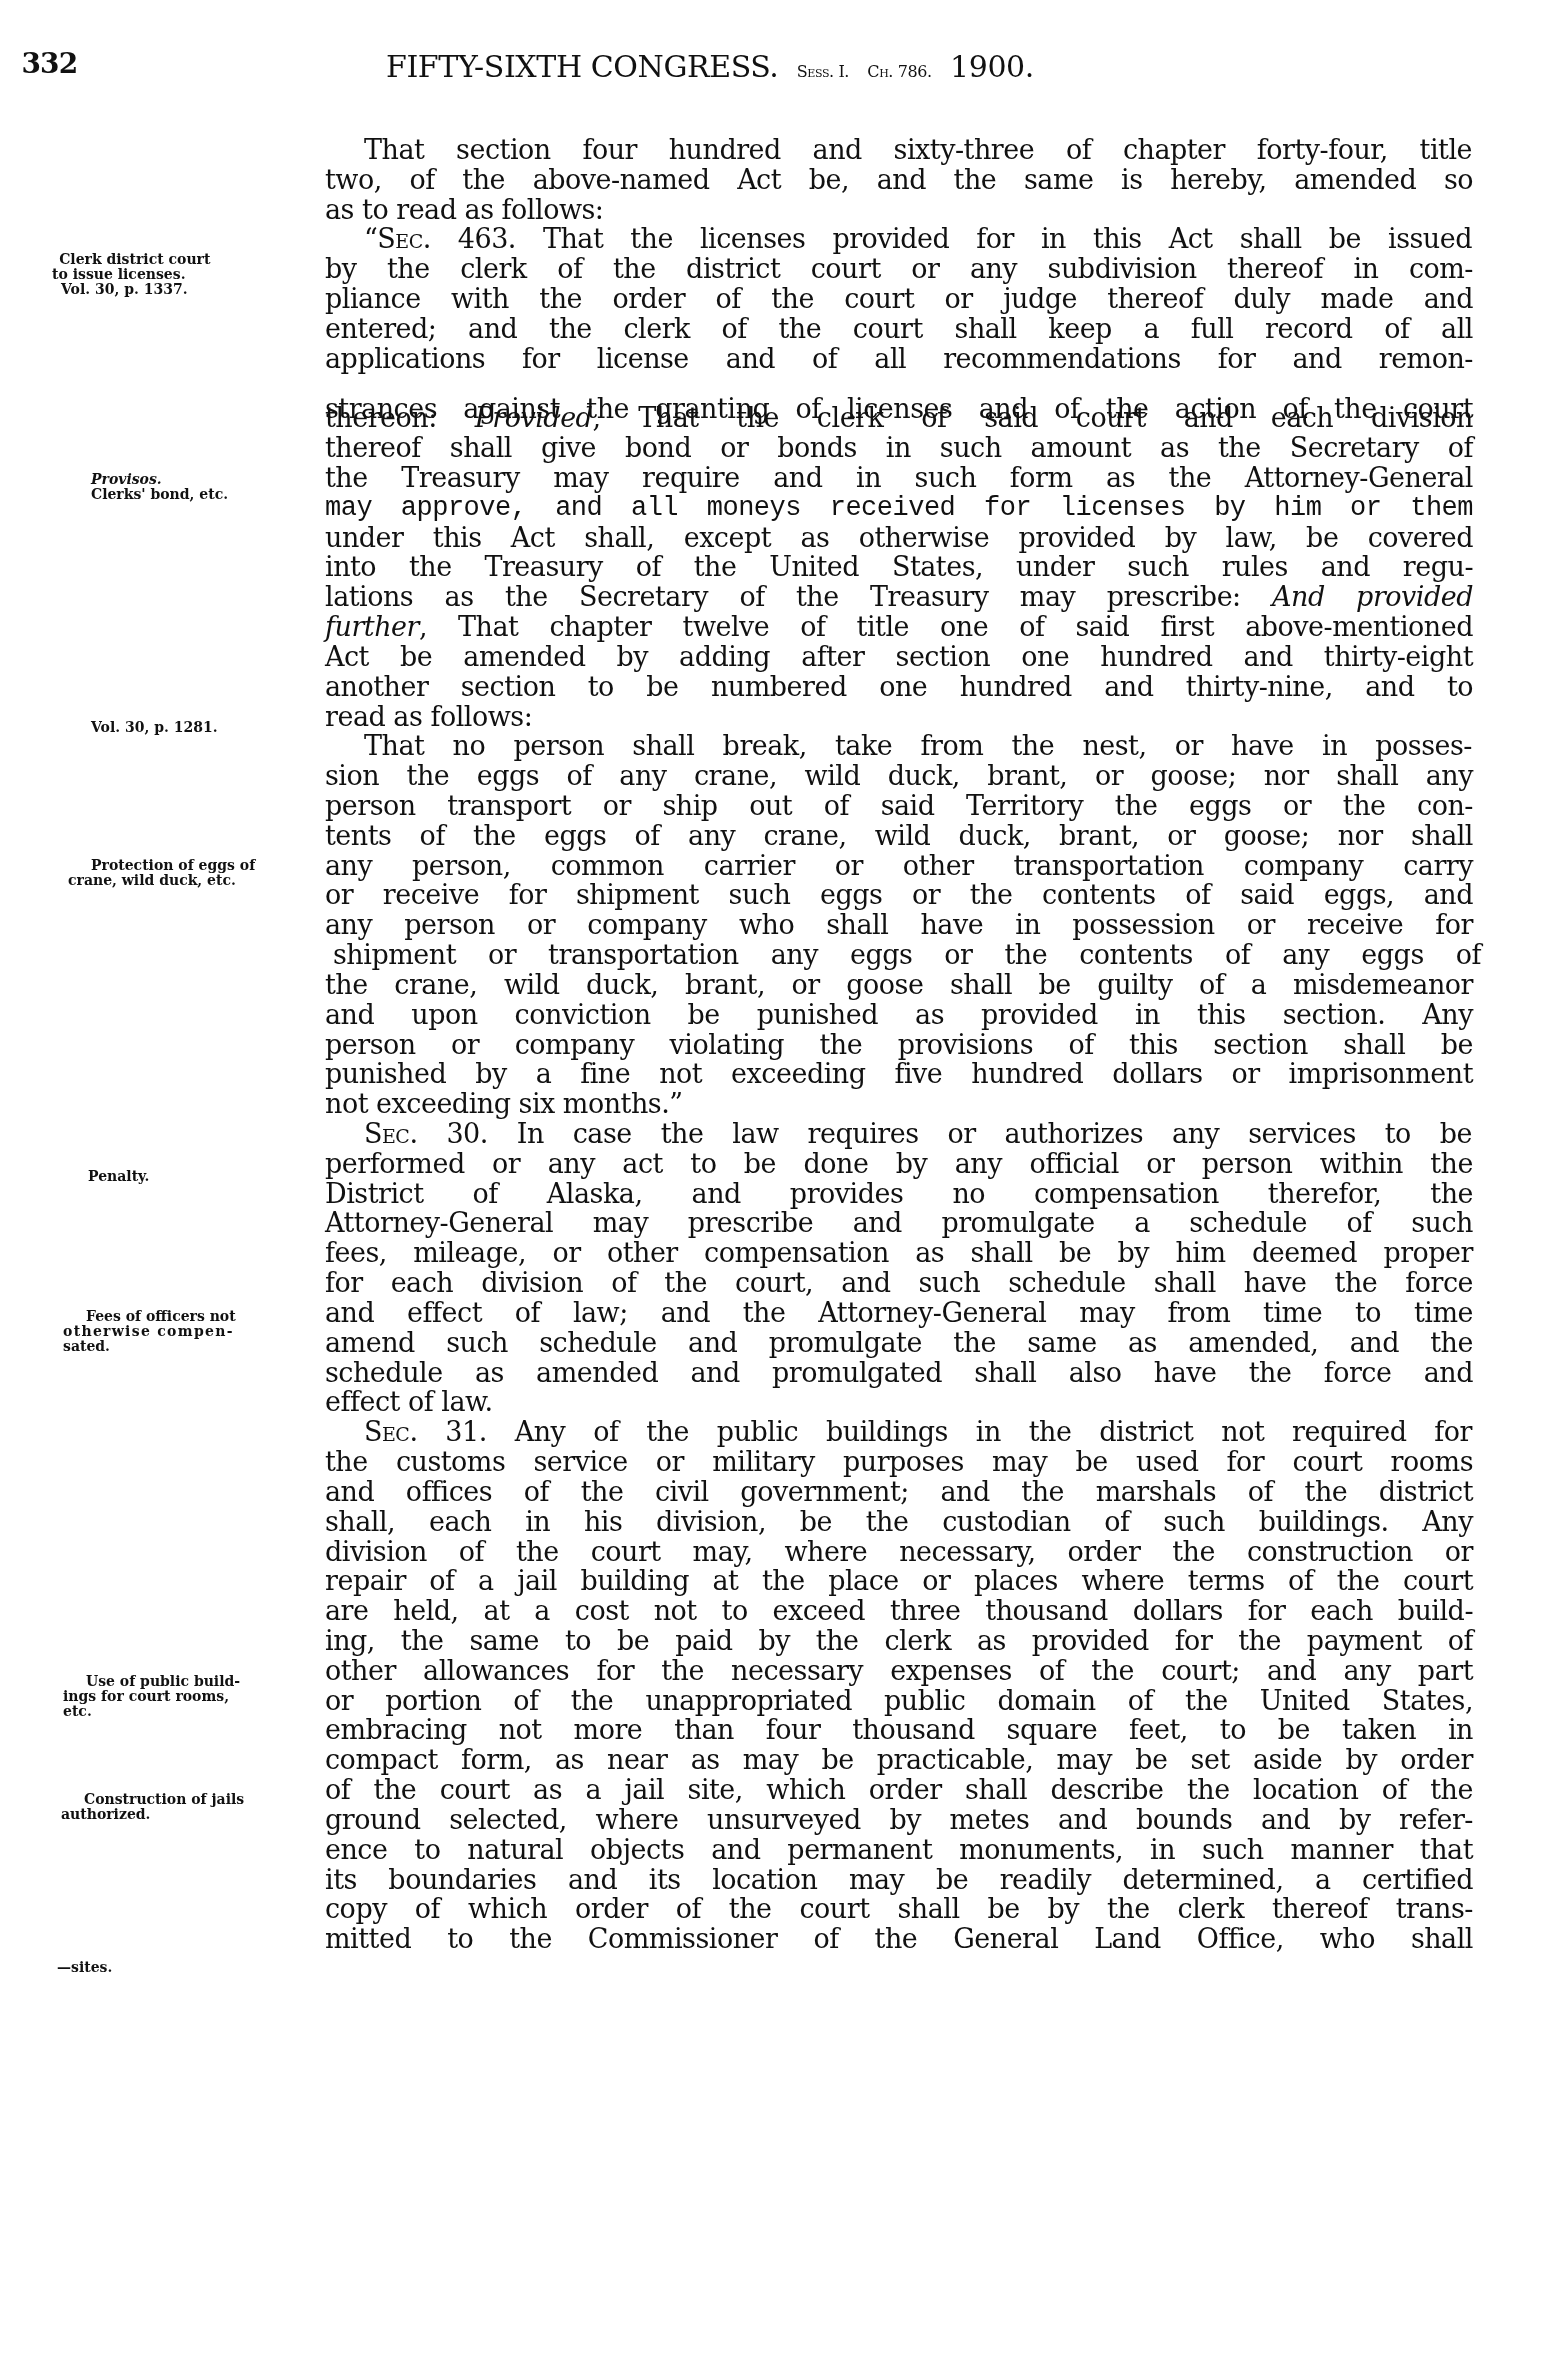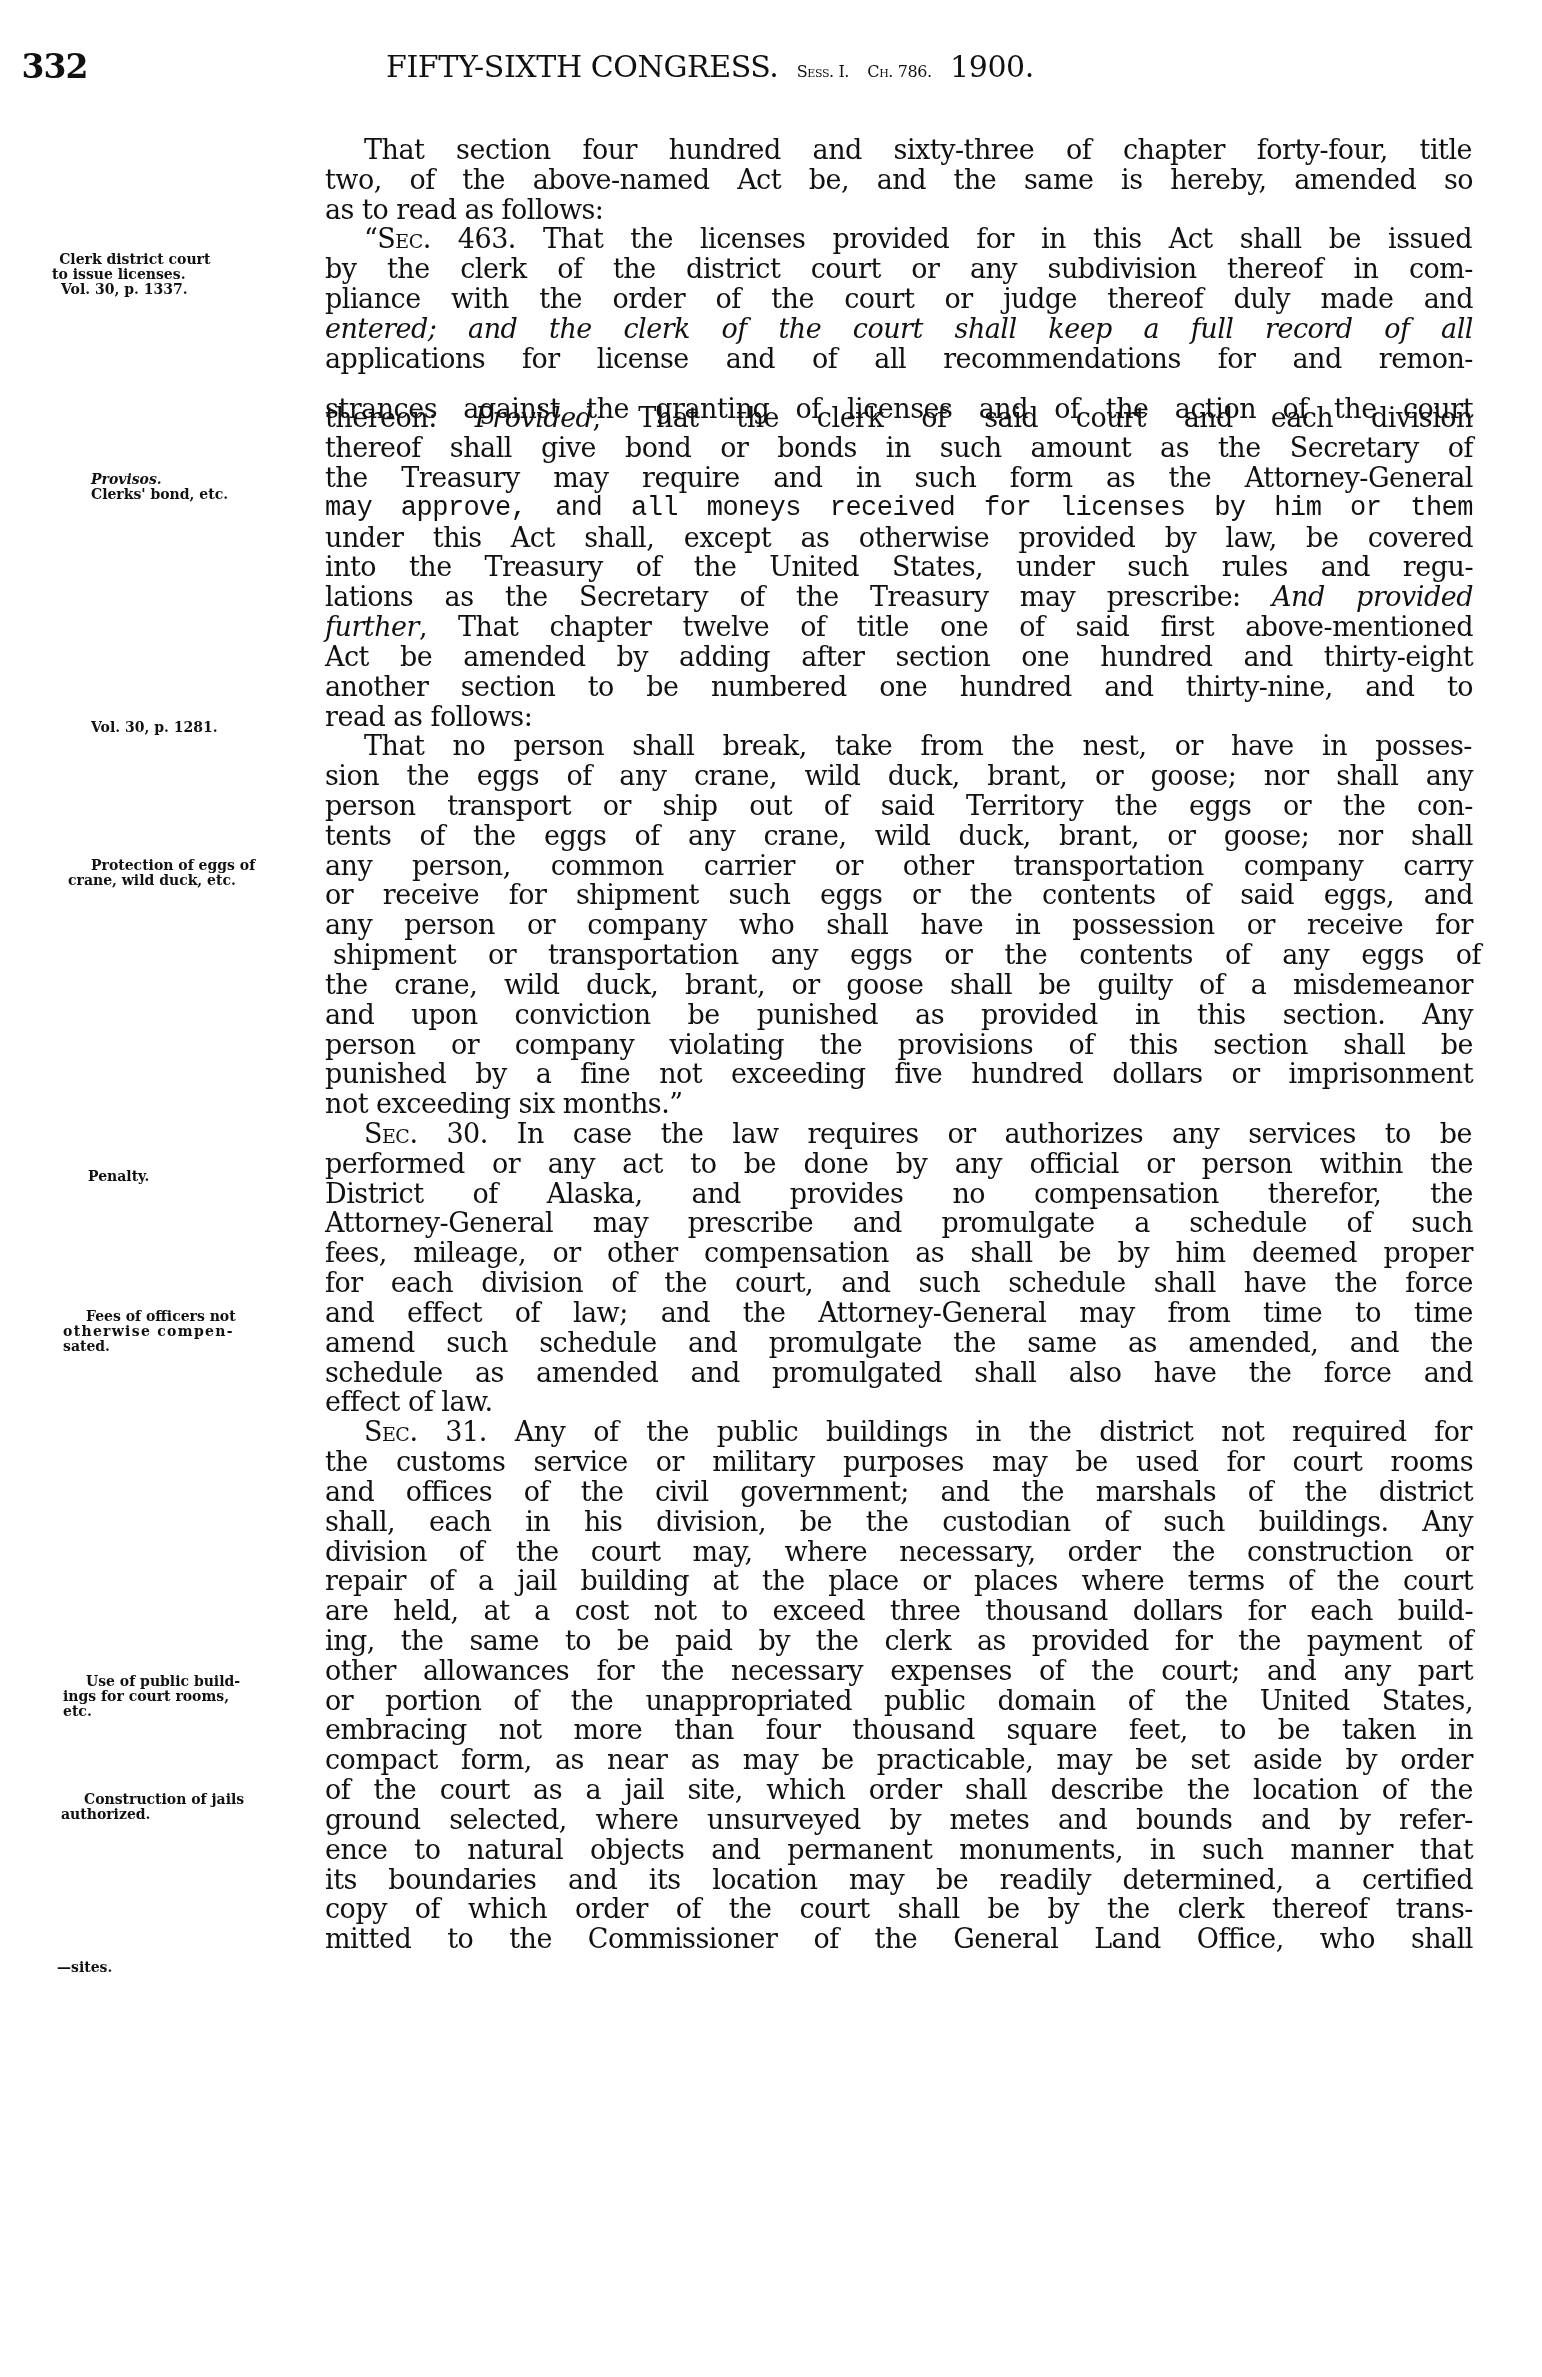--- a/index.html
+++ b/index.html
@@ -1,19 +1,19 @@
 <!DOCTYPE html>
 <html style="font-size:14.3px"><head>
 <meta charset="utf-8">
 <style>
   html, body { margin:0; padding:0; background:#ffffff; }
   body { width:1543px; height:2377px; position:relative; overflow:hidden;
          font-family:"DejaVu Serif","Liberation Serif",serif; color:#111; }
   .header { position:absolute; top:47px; left:0; width:1543px; height:36px; }
-  .page-num { position:absolute; left:21.5px; top:0; font-size:33px; font-weight:bold; letter-spacing:-0.9px; }
+  .page-num { position:absolute; left:21.5px; top:0; font-size:28px; font-weight:bold; letter-spacing:-0.9px; }
   .running-head { position:absolute; left:386px; top:1.8px; font-size:30px; letter-spacing:-0.4px; white-space:nowrap; }
   .running-head .sc { font-size:16px; }
   .body-text { position:absolute; left:325px; top:135px; width:1148px; }
   .line { position:absolute; left:0; width:1148px; height:30.5px; font-size:27px; line-height:30.5px;
           white-space:nowrap; text-align:justify; text-align-last:justify; letter-spacing:-0.5px; }
   .line.last { text-align-last:left; }
   .line.indent { padding-left:39px; width:1108px; }
   .sc { font-variant:small-caps; }
   i { font-style:italic; }
   .margin-notes { position:absolute; left:0; top:0; width:323px; }
@@ -72,21 +72,21 @@
   </div>
 </div>
 
 <div class="body-text" id="body-text">
     <div class="line indent" style="top: 0px;">That section four hundred and sixty-three of chapter forty-four, title</div>
     <div class="line" style="top: 30px;">two, of the above-named Act be, and the same is hereby, amended so</div>
     <div class="line last" style="top: 60px;">as to read as follows:</div>
     <div class="line indent" style="top: 89px;">“<span class="sc">Sec.</span> 463. That the licenses provided for in this Act shall be issued</div>
     <div class="line" style="top: 119px;">by the clerk of the district court or any subdivision thereof in com-</div>
     <div class="line" style="top: 149px;">pliance with the order of the court or judge thereof duly made and</div>
-    <div class="line" style="top: 179px; font-style: italic;">entered; and the clerk of the court shall keep a full record of all</div>
+    <div class="line" style="top: 179px;">entered; and the clerk of the court shall keep a full record of all</div>
     <div class="line" style="top: 209px;">applications for license and of all recommendations for and remon-</div>
     <div class="line" style="top: 239px; margin-top: 20px;">strances against the granting of licenses and of the action of the court</div>
     <div class="line" style="top: 268px;">thereon: <i>Provided</i>, That the clerk of said court and each division</div>
     <div class="line" style="top: 298px;">thereof shall give bond or bonds in such amount as the Secretary of</div>
     <div class="line" style="top: 328px;">the Treasury may require and in such form as the Attorney-General</div>
     <div class="line" style="top: 358px; font-family: Liberation Mono, monospace;">may approve, and all moneys received for licenses by him or them</div>
     <div class="line" style="top: 388px;">under this Act shall, except as otherwise provided by law, be covered</div>
     <div class="line" style="top: 417px;">into the Treasury of the United States, under such rules and regu-</div>
     <div class="line" style="top: 447px;">lations as the Secretary of the Treasury may prescribe: <i>And provided</i></div>
     <div class="line" style="top: 477px;"><i>further</i>, That chapter twelve of title one of said first above-mentioned</div>

